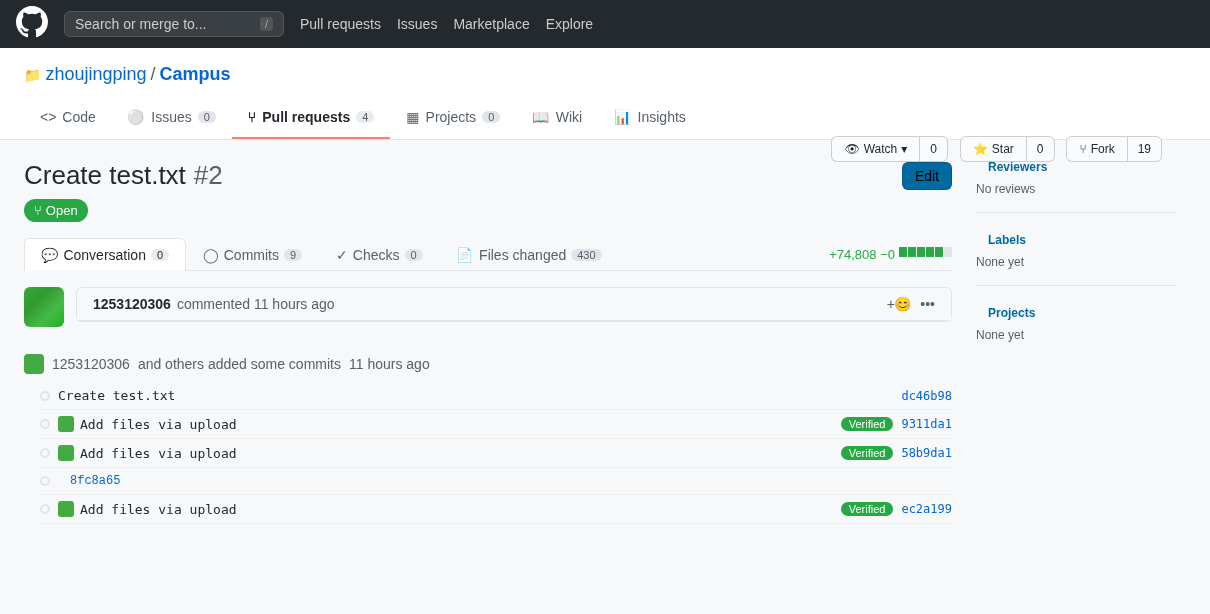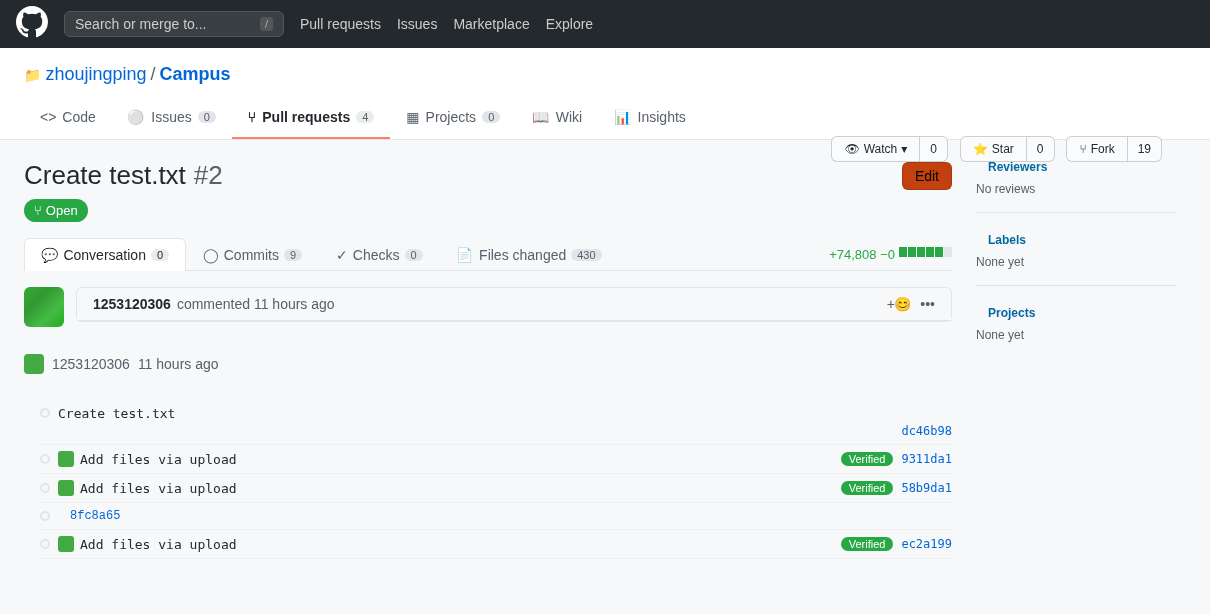--- a/index.html
+++ b/index.html
@@ -150,21 +150,21 @@
       gap: 8px;
       justify-content: space-between;
     }
     .pr-title-left { display: flex; align-items: center; gap: 8px; }
     .pr-title h1 { font-size: 26px; font-weight: 400; }
     .pr-number { color: #586069; }
 
     .edit-btn {
       padding: 5px 12px;
       font-size: 14px;
-      background: #c2410c;
+      background: #0369a1;
       border: 1px solid rgba(27,31,35,0.2);
       border-radius: 6px;
       cursor: pointer;
     }
 
     
     .pr-status-line {
       display: flex;
       align-items: center;
       gap: 8px;
@@ -483,29 +483,30 @@
             </div>
           </div>
         </div>
       </div>
     </div>
 
     <div class="commits-section">
       <div class="commits-header">
         <div class="avatar-sm" style="background: #4a4; border-radius:4px; width:20px;height:20px;display:inline-block;"></div>
         <span>1253120306</span>
+        <span>and others added some commits</span>
         <span>11 hours ago</span>
       </div>
 
       <div style="margin-left:16px;">
 
         <div class="commit-line">
           <span class="commit-dot"></span>
           <span class="commit-msg" style="margin-right:auto;">Create test.txt</span>
-          <a class="commit-hash" style="margin-left:8px;margin-top:36px;">dc46b98</a>
+          <a class="commit-hash" style="margin-left:8px;">dc46b98</a>
         </div>
 
         <div class="commit-line">
           <span class="commit-dot"></span>
           <span class="commit-avatar-sm"></span>
           <span class="commit-msg" style="margin-right:auto;">Add files via upload</span>
           <span class="commit-badge">Verified</span>
           <a class="commit-hash">9311da1</a>
         </div>
 

